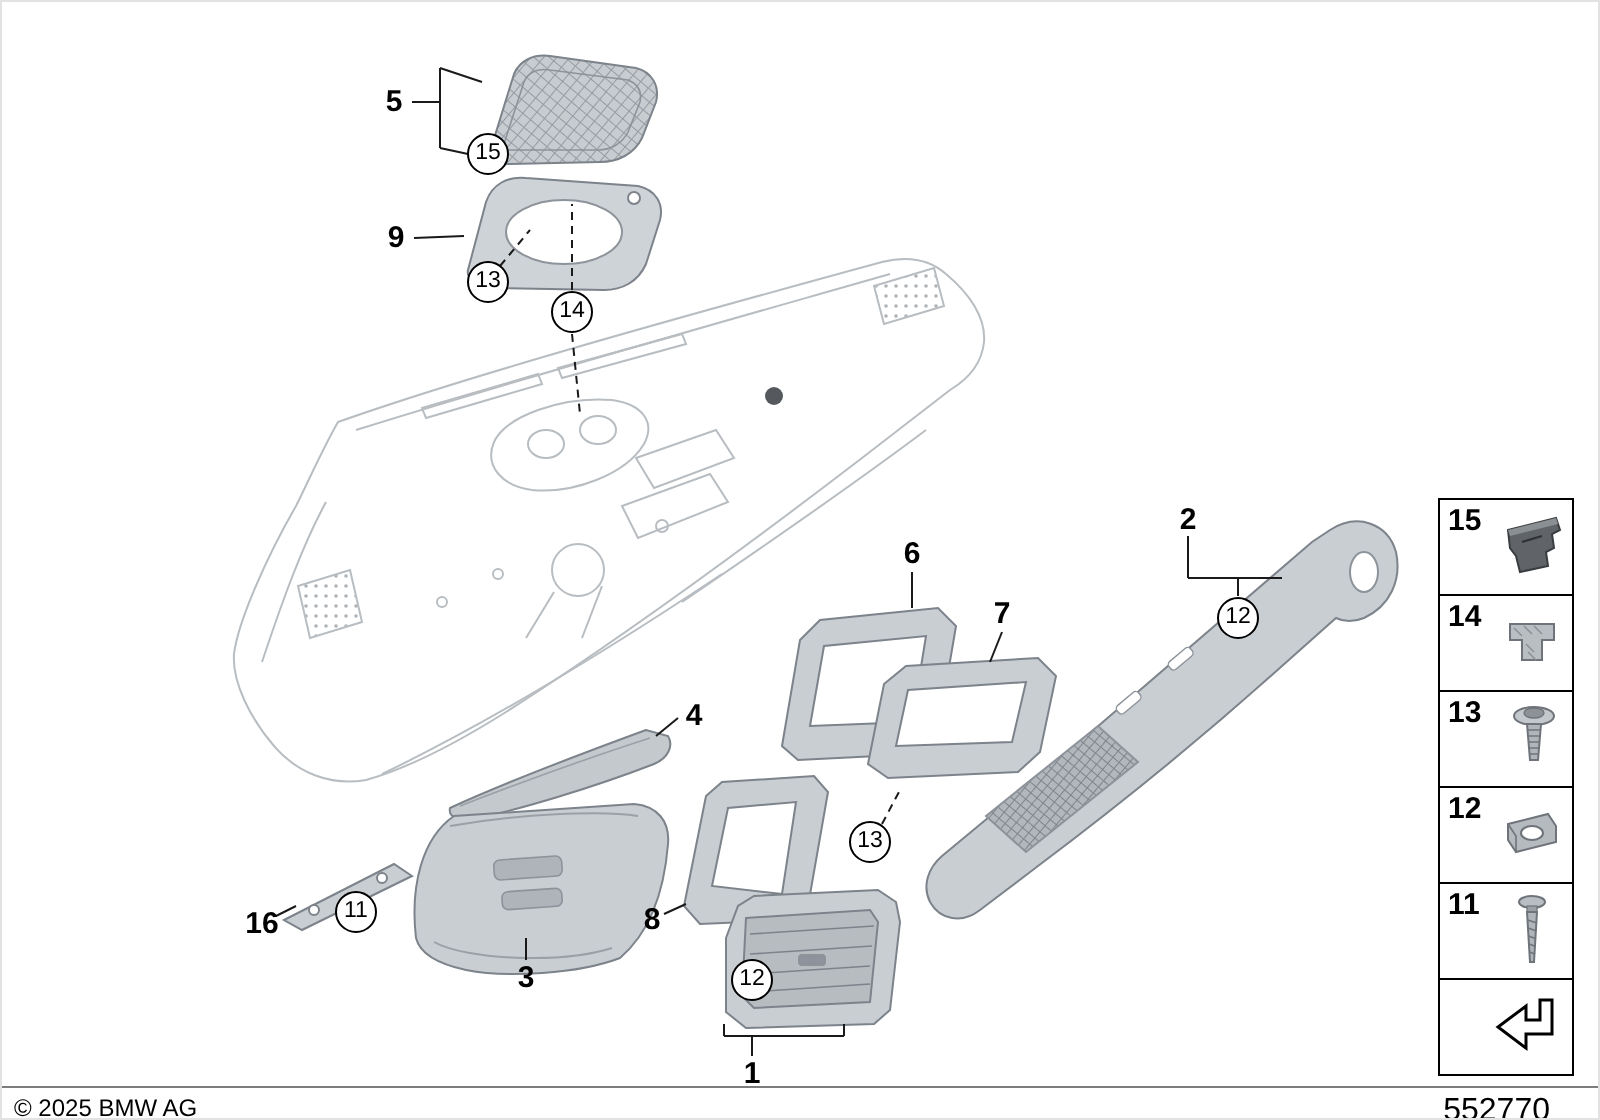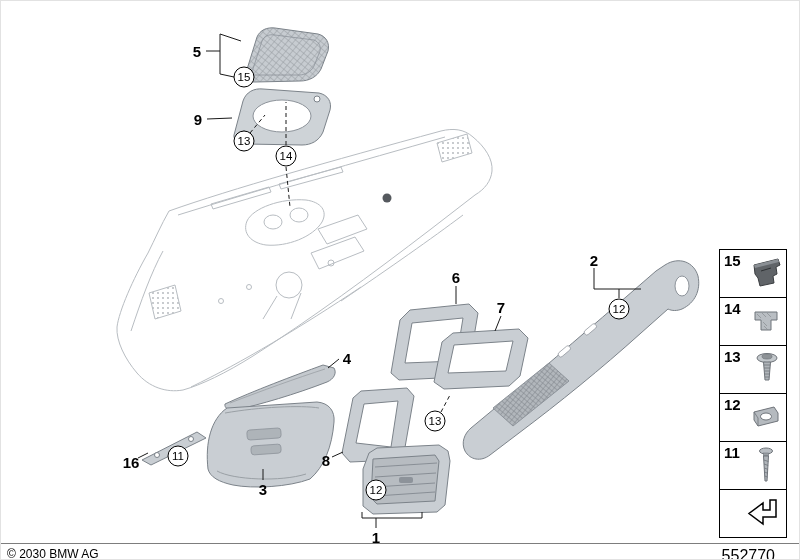--- a/index.html
+++ b/index.html
@@ -234,16 +234,16 @@
     <div class="cell">
       <span class="num"></span>
       <svg width="42" height="44" viewBox="0 0 42 44">
         <path d="M33 8 L33 25 L20 25 L20 32 L6 21.5 L20 11 L20 18 L27 18 L27 8 Z" fill="#ffffff" stroke="#000000" stroke-width="1.5" stroke-linejoin="miter"></path>
       </svg>
     </div>
 
   </div>
 
   <div class="hrule"></div>
-  <div class="copyright">© 2030 BMW AG</div>
+  <div class="copyright">© 2025 BMW AG</div>
   <div class="partnum">552770</div>
 
 </div>
 
 </body></html>

